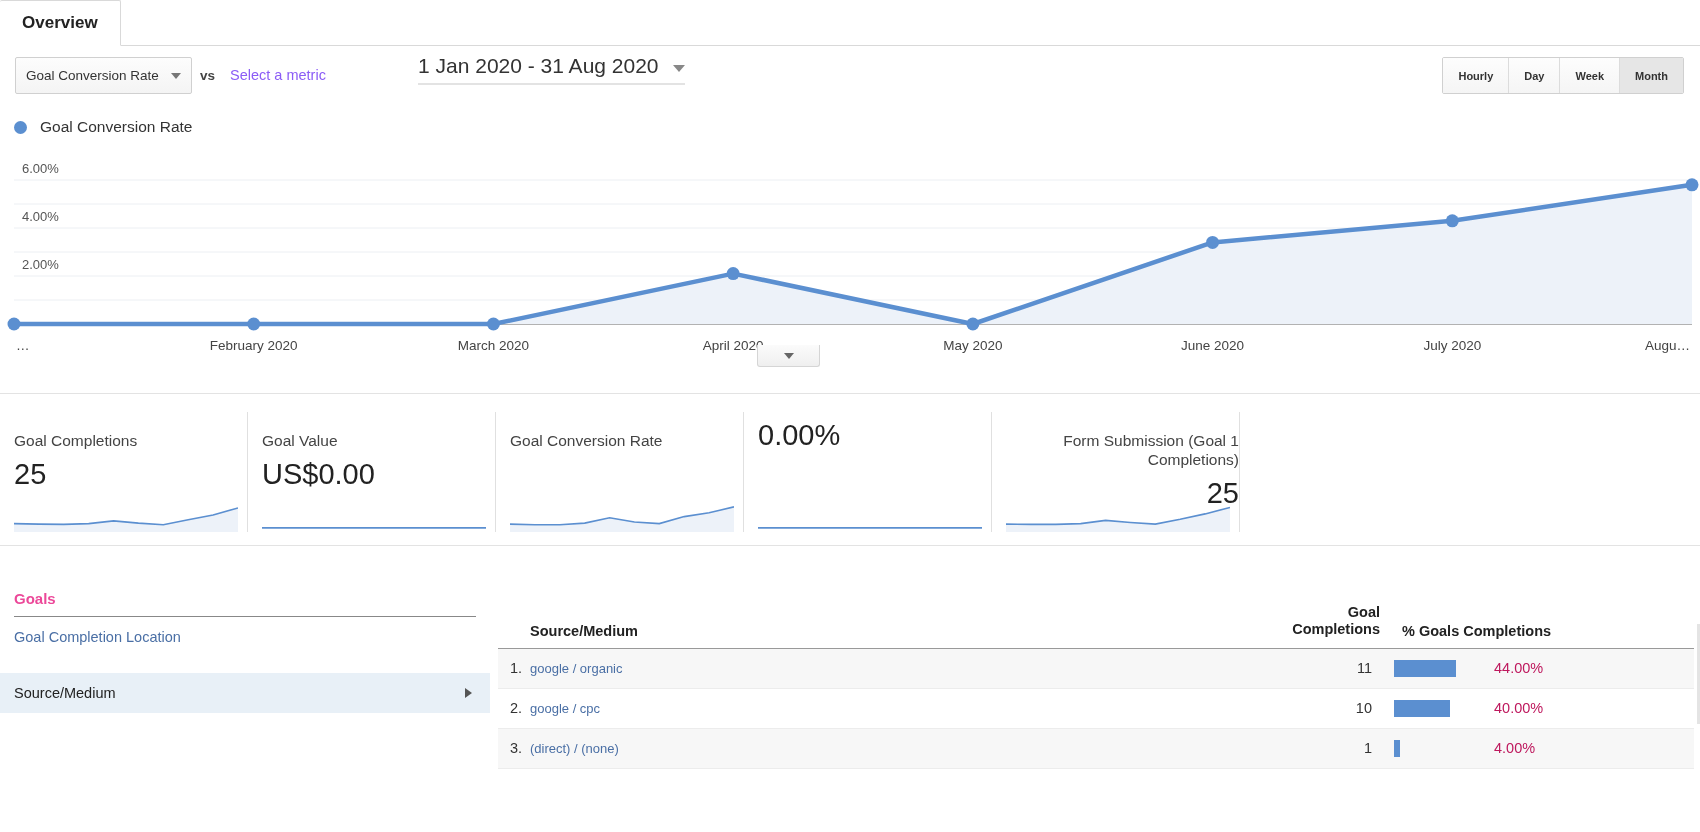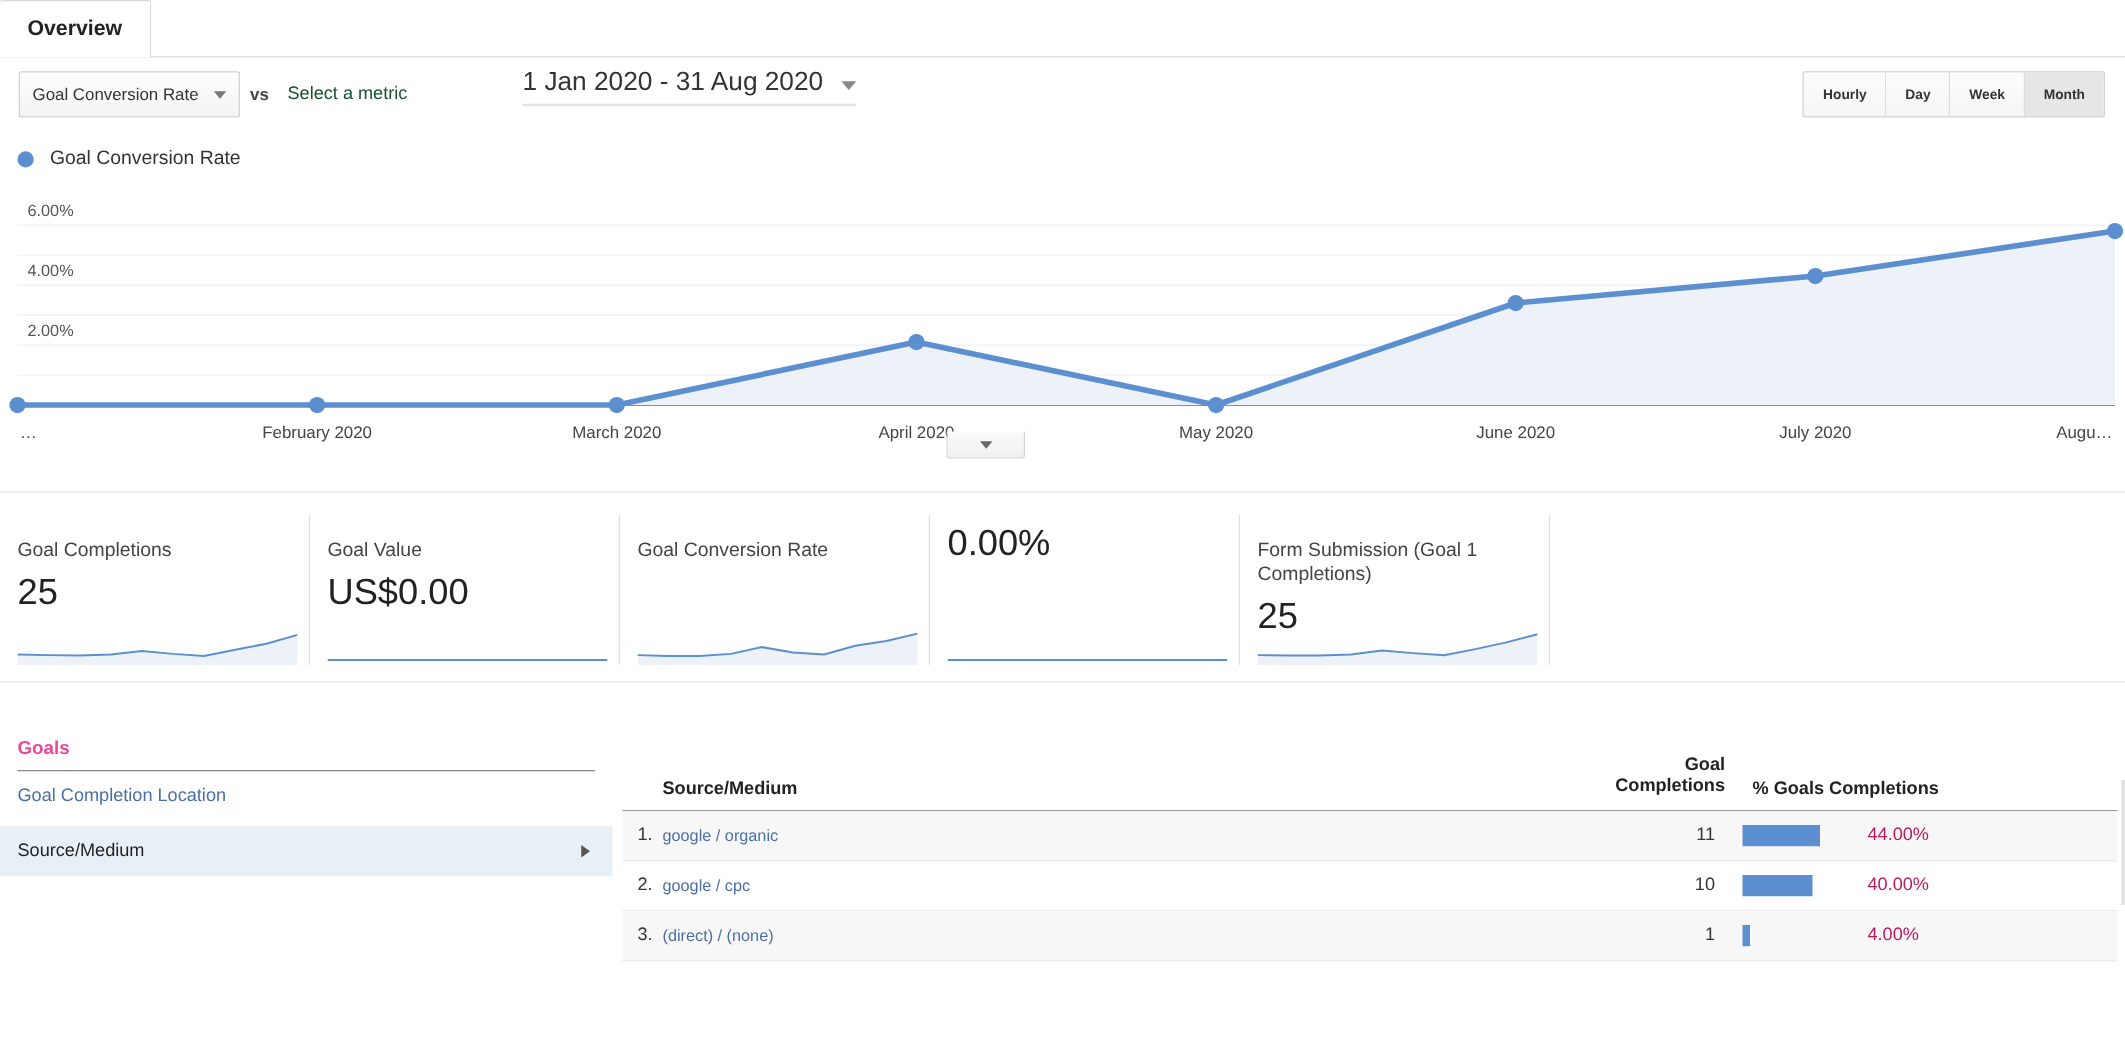--- a/index.html
+++ b/index.html
@@ -54,21 +54,21 @@
     border-right: 5px solid transparent;
     border-top: 6px solid #777;
     margin-left: 6px;
   }
   .vs-word {
     position: absolute; left: 200px; top: 22px;
     font-size: 13.5px; font-weight: bold; color: #444;
   }
   .select-metric-link {
     position: absolute; left: 230px; top: 21px;
-    font-size: 14.5px; color: #14532d; cursor: pointer;
+    font-size: 14.5px; color: #8b5cf6; cursor: pointer;
   }
   .daterange {
     position: absolute; left: 418px; top: 8px;
     display: flex; align-items: flex-end;
     border-bottom: 2px solid #e3e3e3;
     padding-bottom: 5px;
   }
   .daterange .dr-text { font-size: 21px; color: #333; white-space: nowrap; }
   .daterange .caret { border-top-color: #888; margin-left: 14px; margin-bottom: 6px;
     border-left-width: 6px; border-right-width: 6px; border-top-width: 7px; }
@@ -164,21 +164,21 @@
     margin: 0 14px;
     font-size: 15px; font-weight: bold; color: #ec4899;
     padding-bottom: 9px;
     border-bottom: 1px solid #888;
   }
   .goals-item {
     height: 40px; display: flex; align-items: center;
     padding: 0 14px;
     font-size: 14.5px;
     cursor: pointer;
-    margin: 0 0 4px 0;
+    margin: 0 0 16px 0;
   }
   .goals-item .gi-label { flex: 1; }
   .goals-item.link .gi-label { color: #4a6fa5; }
   .goals-item.selected { background: #e8f0f7; color: #222; }
   .arrow-right {
     width: 0; height: 0;
     border-top: 5px solid transparent;
     border-bottom: 5px solid transparent;
     border-left: 7px solid #555;
     margin-right: 4px;
@@ -330,21 +330,21 @@
         <path d="M0.0 28.1 L24.9 28.7 L49.8 28.7 L74.7 27.1 L99.6 21.7 L124.4 26.0 L149.3 27.6 L174.2 20.6 L199.1 16.8 L224.0 10.9 L224 36 L0 36 Z" fill="#edf2f9"></path>
         <path d="M0.0 28.1 L24.9 28.7 L49.8 28.7 L74.7 27.1 L99.6 21.7 L124.4 26.0 L149.3 27.6 L174.2 20.6 L199.1 16.8 L224.0 10.9" fill="none" stroke="#5b8fd0" stroke-width="1.6"></path>
       </svg>
     </div>
     <div class="card" style="width: 248px;">
       <div class="card-value">0.00%</div>
       <svg width="224" height="36" class="card-spark">
         <path d="M0.0 31.9 L24.9 31.9 L49.8 31.9 L74.7 31.9 L99.6 31.9 L124.4 31.9 L149.3 31.9 L174.2 31.9 L199.1 31.9 L224.0 31.9" fill="none" stroke="#5b8fd0" stroke-width="1.6"></path>
       </svg>
     </div>
-    <div class="card" style="width: 248px;">
+    <div class="card" style="width: 248px; text-align: right;">
       <div class="card-title">Form Submission (Goal 1
 Completions)</div>
       <div class="card-value">25</div>
       <svg width="224" height="36" class="card-spark">
         <path d="M0.0 28.1 L24.9 28.4 L49.8 28.4 L74.7 27.6 L99.6 24.4 L124.4 26.5 L149.3 28.1 L174.2 23.3 L199.1 17.9 L224.0 11.4 L224 36 L0 36 Z" fill="#edf2f9"></path>
         <path d="M0.0 28.1 L24.9 28.4 L49.8 28.4 L74.7 27.6 L99.6 24.4 L124.4 26.5 L149.3 28.1 L174.2 23.3 L199.1 17.9 L224.0 11.4" fill="none" stroke="#5b8fd0" stroke-width="1.6"></path>
       </svg>
     </div>
   </div>
 

